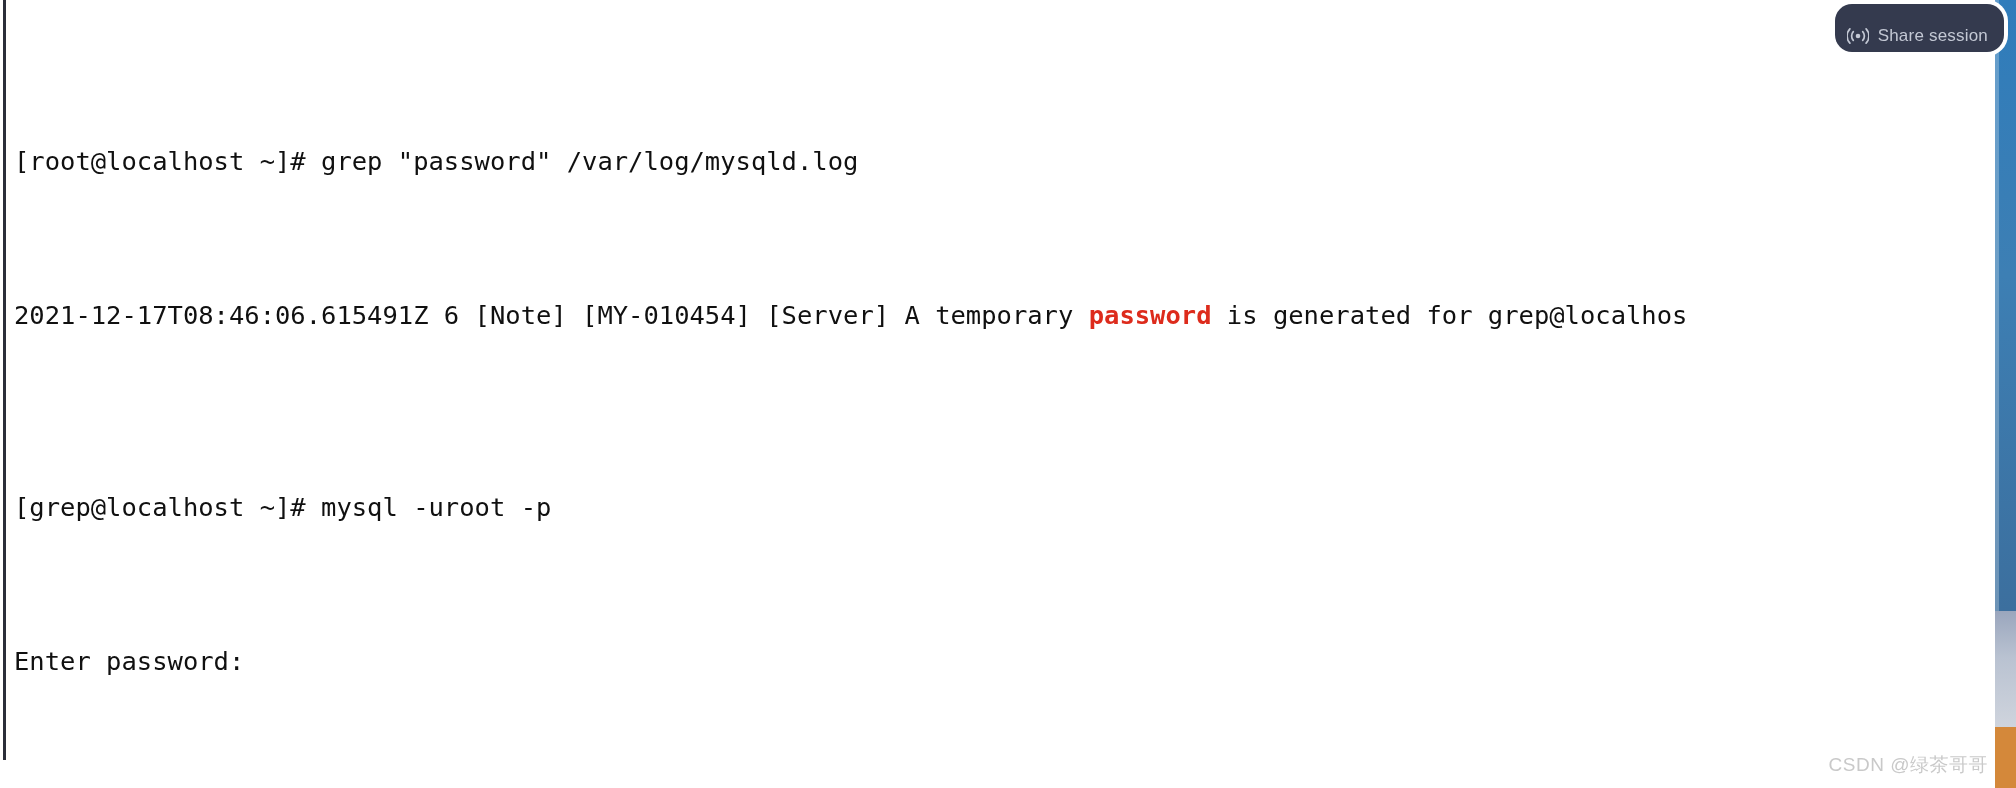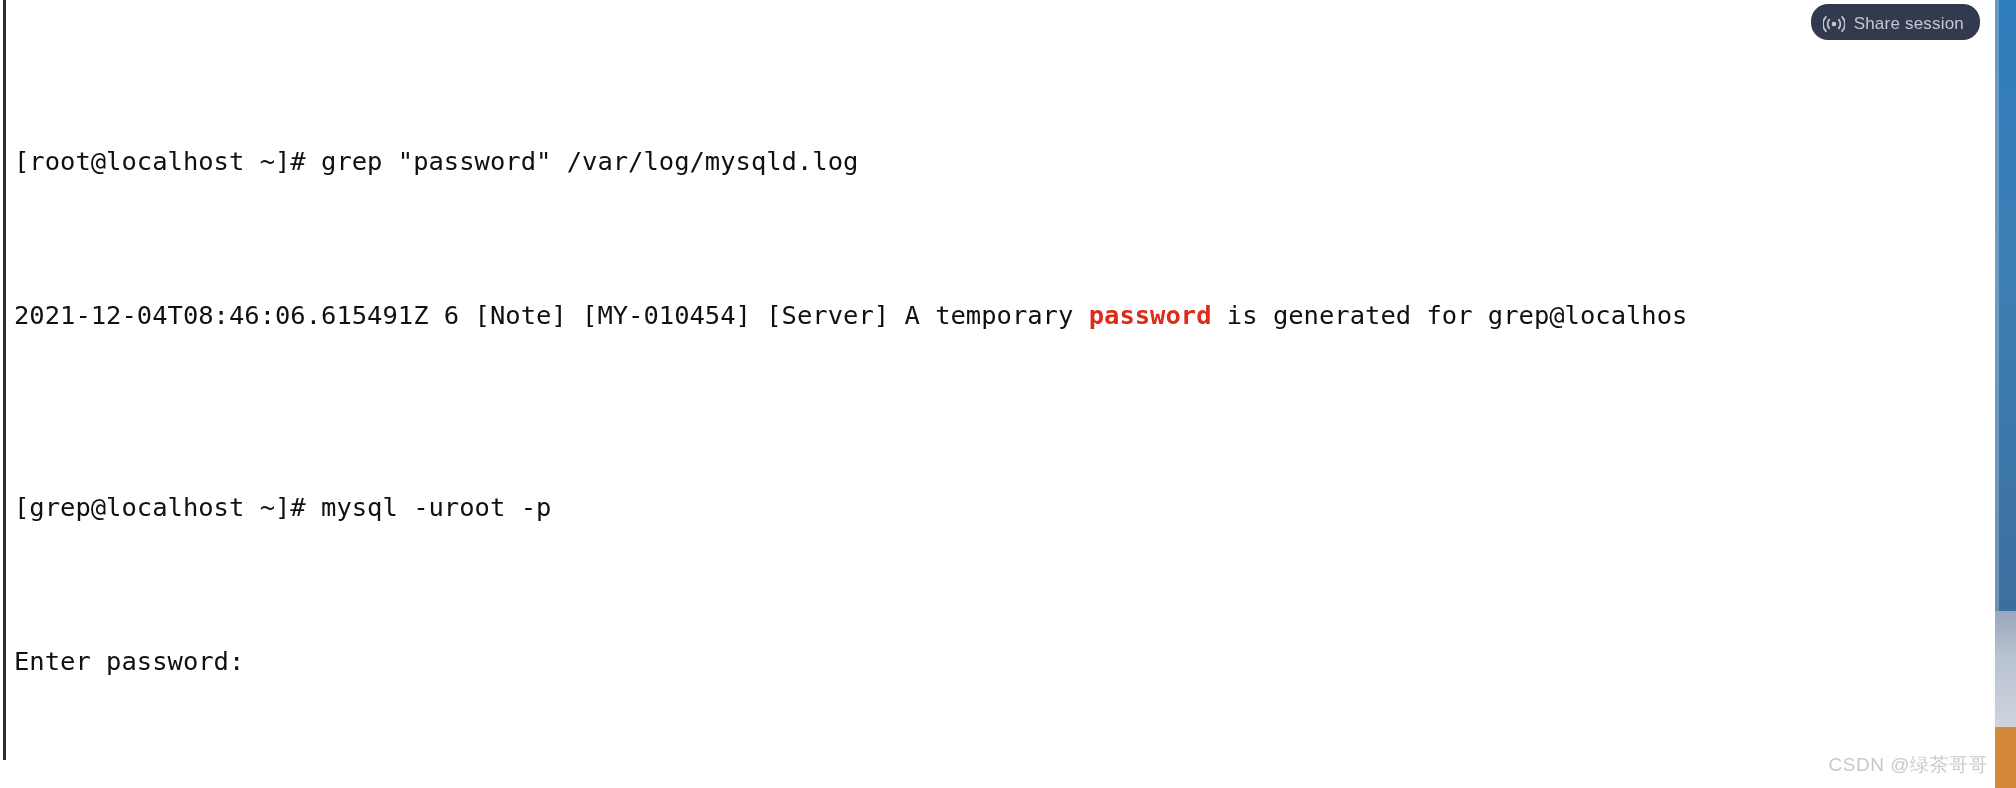--- a/index.html
+++ b/index.html
@@ -50,24 +50,24 @@
     min-height: 38.5px;
   }
   .kw-red {
     color: #dd2b1c;
     font-weight: bold;
   }
 
   
   #share-session {
     position: absolute;
-    right: 36px;
+    right: 12px;
     top: 4px;
     height: 32px;
-    padding: 4px 16px 0 12px;
+    padding: 16px 16px 0 12px;
     display: flex;
     align-items: center;
     gap: 9px;
     background: #343a4e;
     border-radius: 17px;
     box-shadow: 0 0 0 4px #ffffff;
     z-index: 40;
   }
   #share-session .label {
     color: #c3c8d4;
@@ -151,21 +151,21 @@
         <path d="M19.1 1.8 A10.5 10.5 0 0 1 19.1 16.2" stroke="#c3c8d4" stroke-width="1.7" fill="none" stroke-linecap="round"></path>
       </svg>
     </span>
     <span class="label">Share session</span>
   </div>
 
   <div id="terminal">
 
     <div class="tline">[root@localhost ~]# grep "password" /var/log/mysqld.log</div>
 
-    <div class="tline"><span>2021-12-04T08:46:06.615491Z 6 [Note] [MY-010454] [Server] A temporary </span><span class="kw-red">password</span><span> is generated for grep@localhos</span></div>
+    <div class="tline"><span>2021-12-17T08:46:06.615491Z 6 [Note] [MY-010454] [Server] A temporary </span><span class="kw-red">password</span><span> is generated for grep@localhos</span></div>
 
 
     <div class="tline">[grep@localhost ~]# mysql -uroot -p</div>
 
     <div class="tline">Enter password:</div>
 
     
 
     
 

